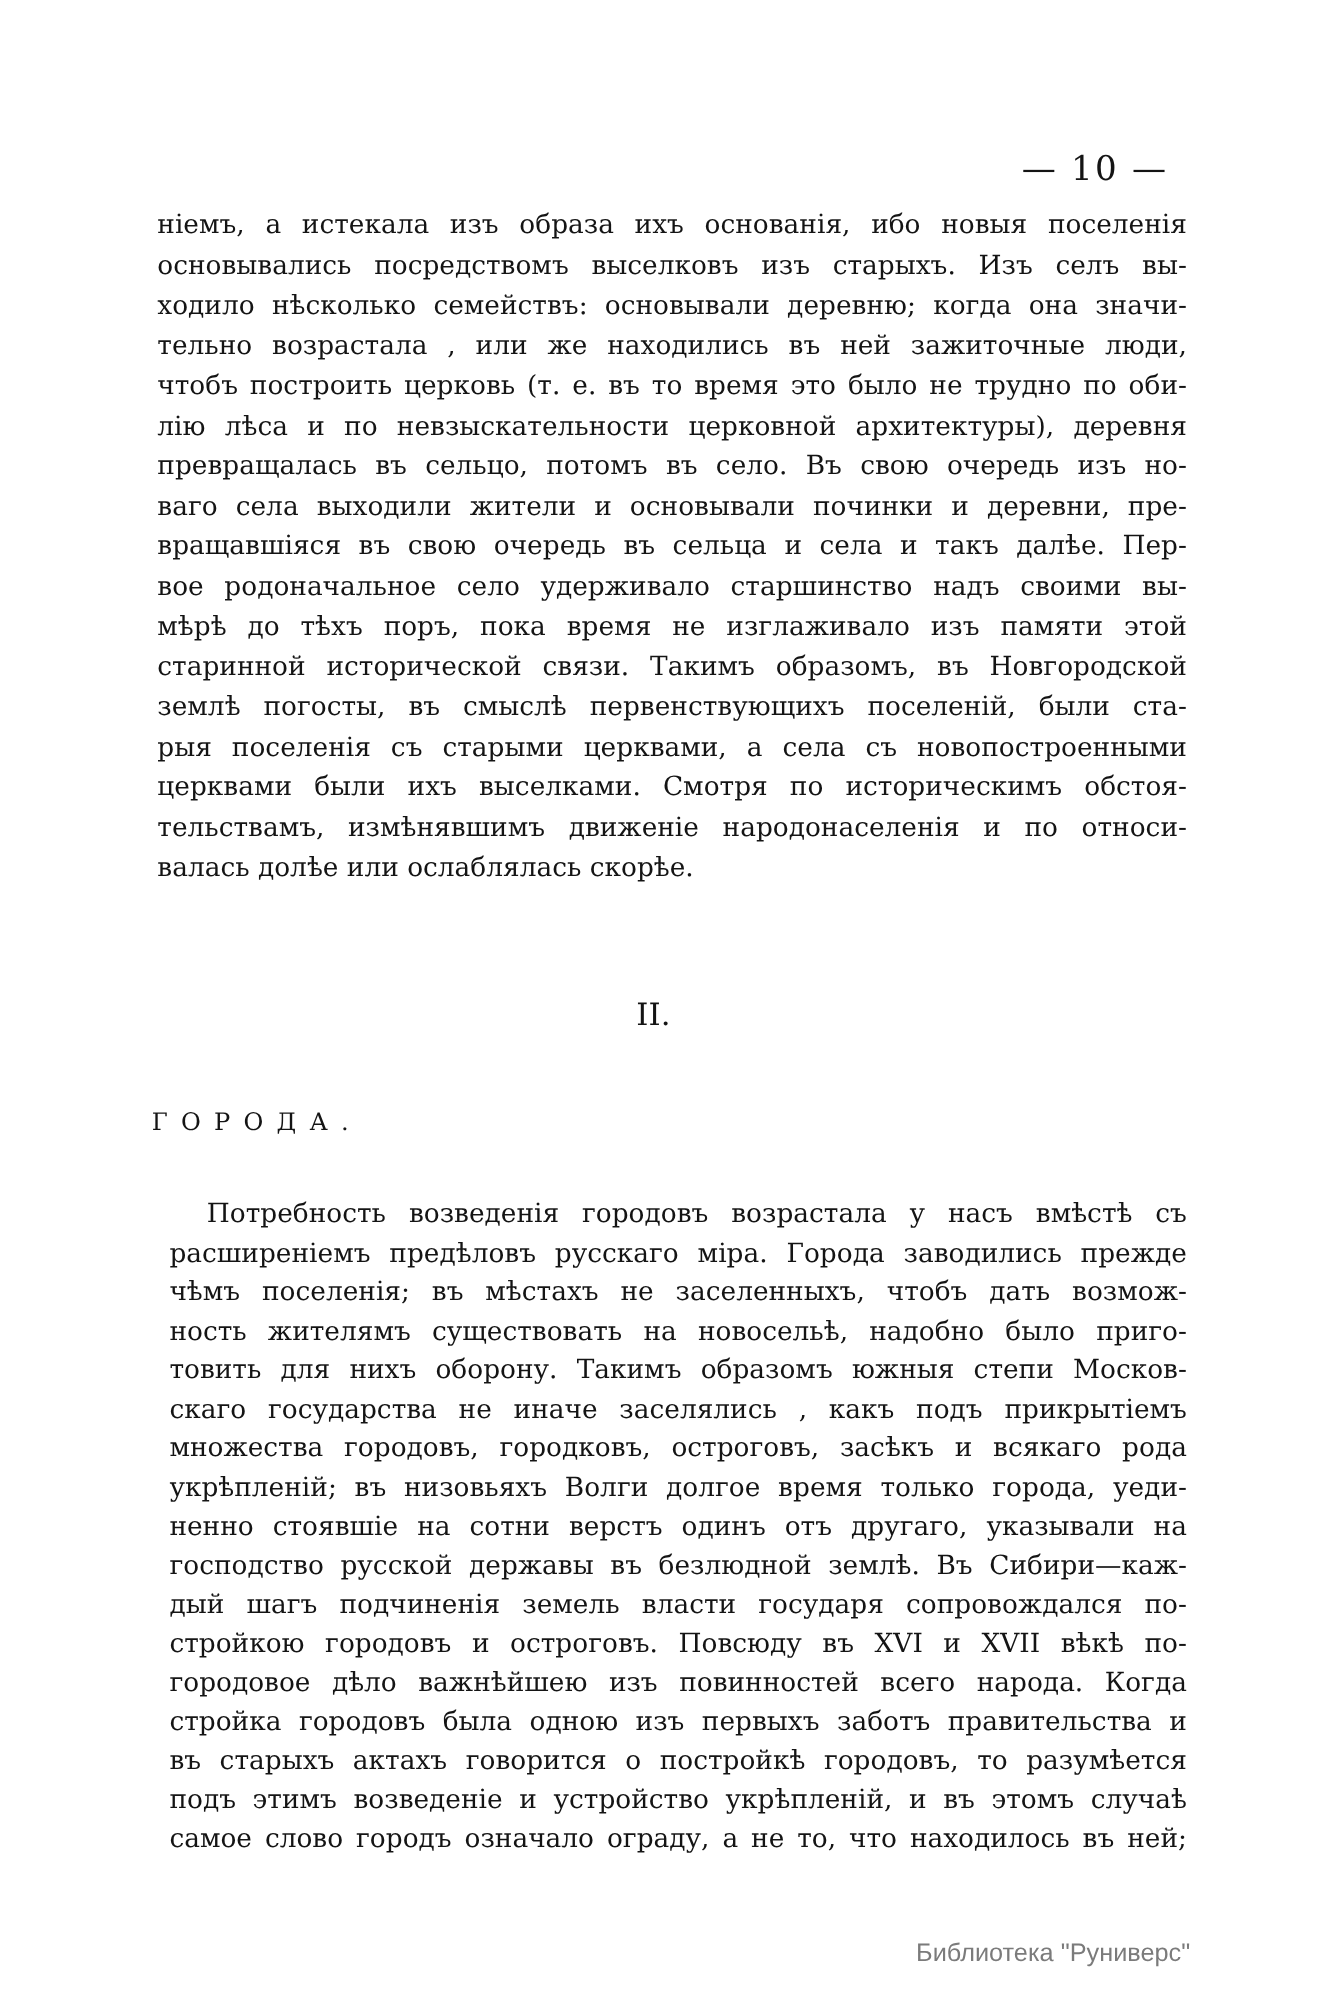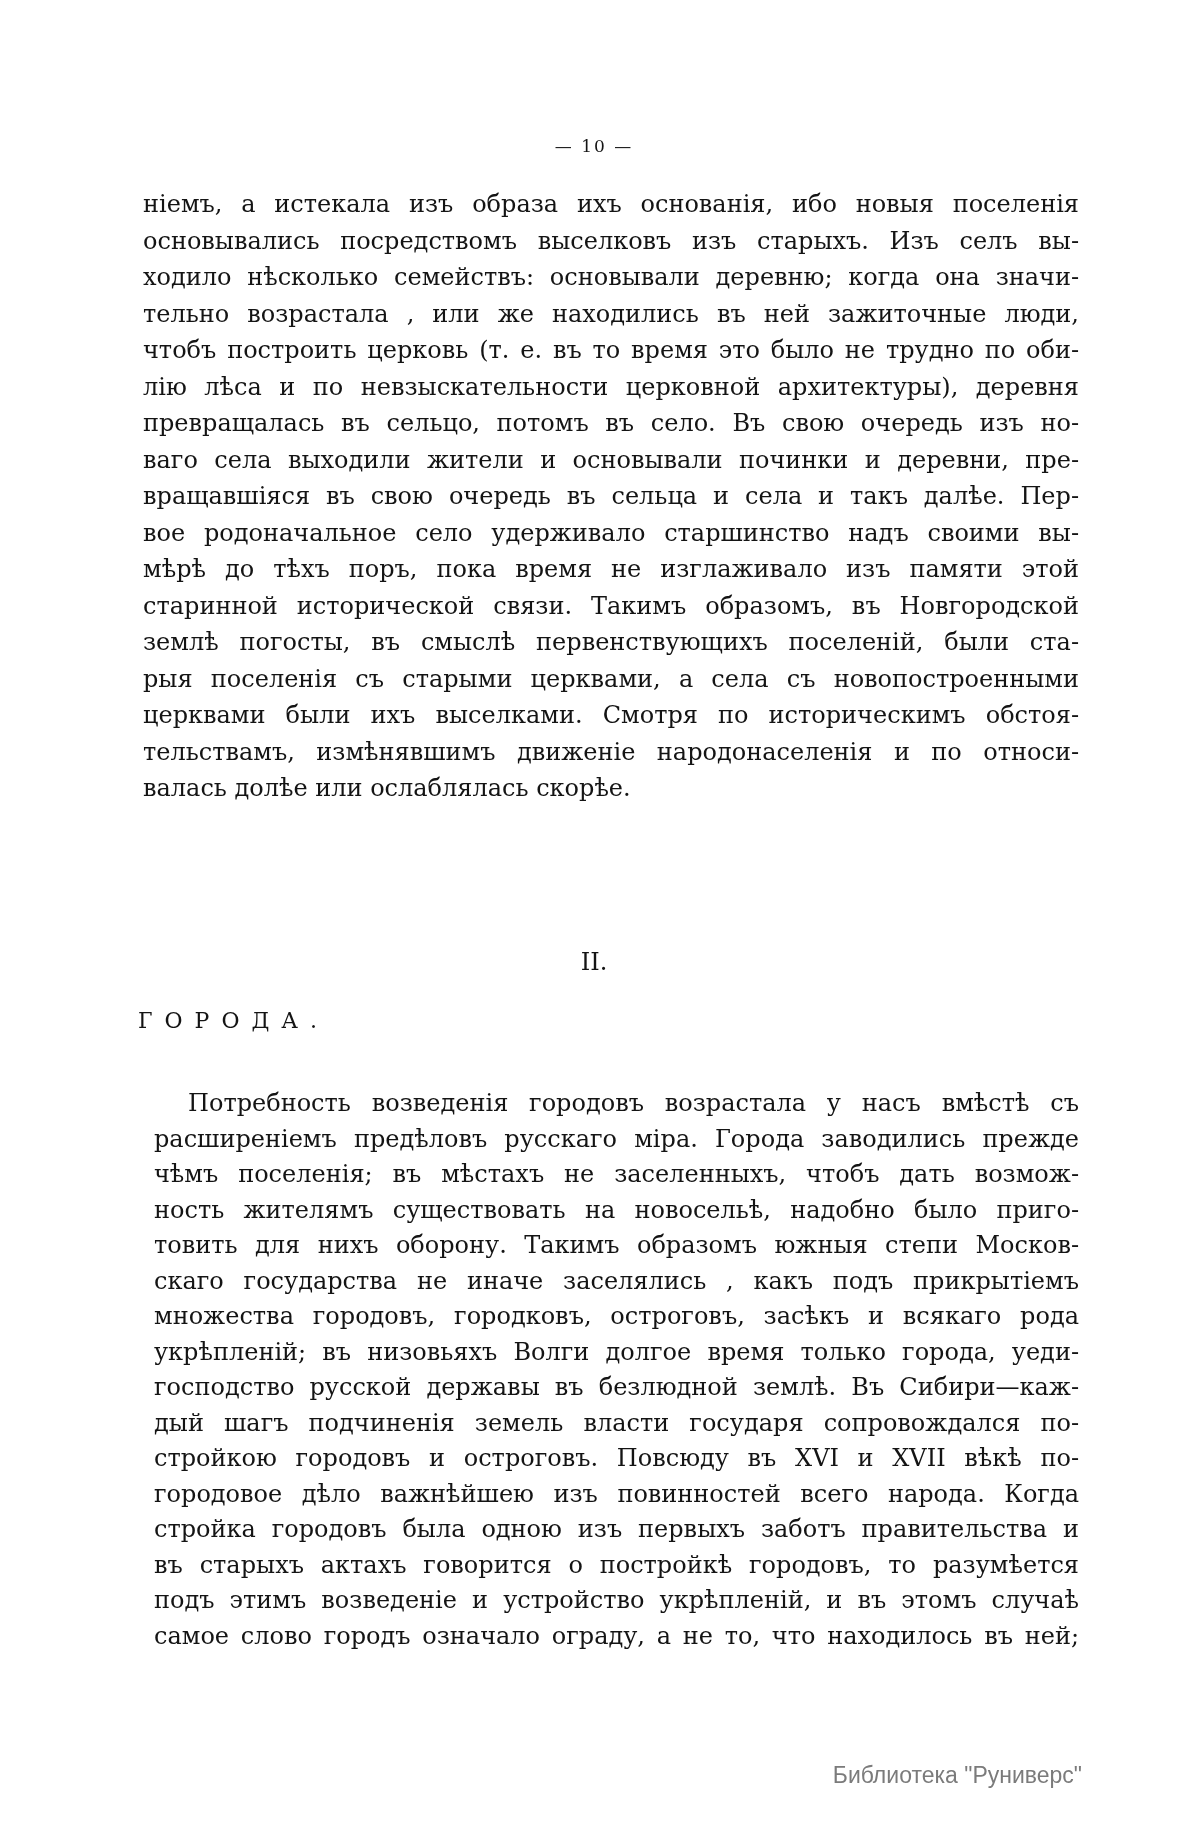--- a/index.html
+++ b/index.html
@@ -14,22 +14,22 @@
     background: #ffffff;
     overflow: hidden;
     font-family: "DejaVu Serif", serif;
     color: #141414;
   }
   .page-number {
     position: absolute;
     top: 136px;
     left: 126px;
     width: 936px;
-    text-align: center;
-    font-size: 17px;
+    text-align: right;
+    font-size: 31px;
     letter-spacing: 2px;
     white-space: nowrap;
   }
   .text-block {
     position: absolute;
     left: 143px;
     width: 936px;
     font-size: 24px;
   }
   .para1 { top: 186px; }
@@ -44,25 +44,25 @@
   }
   .para1 .line { line-height: 36.5px; height: 36.5px; }
   .para2 .line { line-height: 35.5px; height: 35.5px; margin-left: 11px; }
   .line.last-short {
     text-align-last: left;
     -moz-text-align-last: left;
   }
   .indent-first .line:first-child { text-indent: 34px; }
   .heading-numeral {
     position: absolute;
-    top: 948px;
+    top: 906px;
     left: 126px;
     width: 936px;
     text-align: center;
-    font-size: 24px;
+    font-size: 28px;
   }
   .heading-title {
     position: absolute;
     top: 1008px;
     left: 126px;
     width: 936px;
     text-align: left;
     font-size: 22px;
     letter-spacing: 12px;
     text-indent: 12px;
@@ -110,20 +110,21 @@
 
   <div class="text-block para2 indent-first">
       <div class="line">Потребность возведенія городовъ возрастала у насъ вмѣстѣ съ</div>
       <div class="line">расширеніемъ предѣловъ русскаго міра. Города заводились прежде</div>
       <div class="line">чѣмъ поселенія; въ мѣстахъ не заселенныхъ, чтобъ дать возмож-</div>
       <div class="line">ность жителямъ существовать на новосельѣ, надобно было приго-</div>
       <div class="line">товить для нихъ оборону. Такимъ образомъ южныя степи Москов-</div>
       <div class="line">скаго государства не иначе заселялись , какъ подъ прикрытіемъ</div>
       <div class="line">множества городовъ, городковъ, остроговъ, засѣкъ и всякаго рода</div>
       <div class="line">укрѣпленій; въ низовьяхъ Волги долгое время только города, уеди-</div>
+      <div class="line">ненно стоявшіе на сотни верстъ одинъ отъ другаго, указывали на</div>
       <div class="line">господство русской державы въ безлюдной землѣ. Въ Сибири—каж-</div>
       <div class="line">дый шагъ подчиненія земель власти государя сопровождался по-</div>
       <div class="line">стройкою городовъ и остроговъ. Повсюду въ XVI и XVII вѣкѣ по-</div>
       <div class="line">городовое дѣло важнѣйшею изъ повинностей всего народа. Когда</div>
       <div class="line">стройка городовъ была одною изъ первыхъ заботъ правительства и</div>
       <div class="line">въ старыхъ актахъ говорится о постройкѣ городовъ, то разумѣется</div>
       <div class="line">подъ этимъ возведеніе и устройство укрѣпленій, и въ этомъ случаѣ</div>
       <div class="line">самое слово городъ означало ограду, а не то, что находилось въ ней;</div>
     </div>
 

